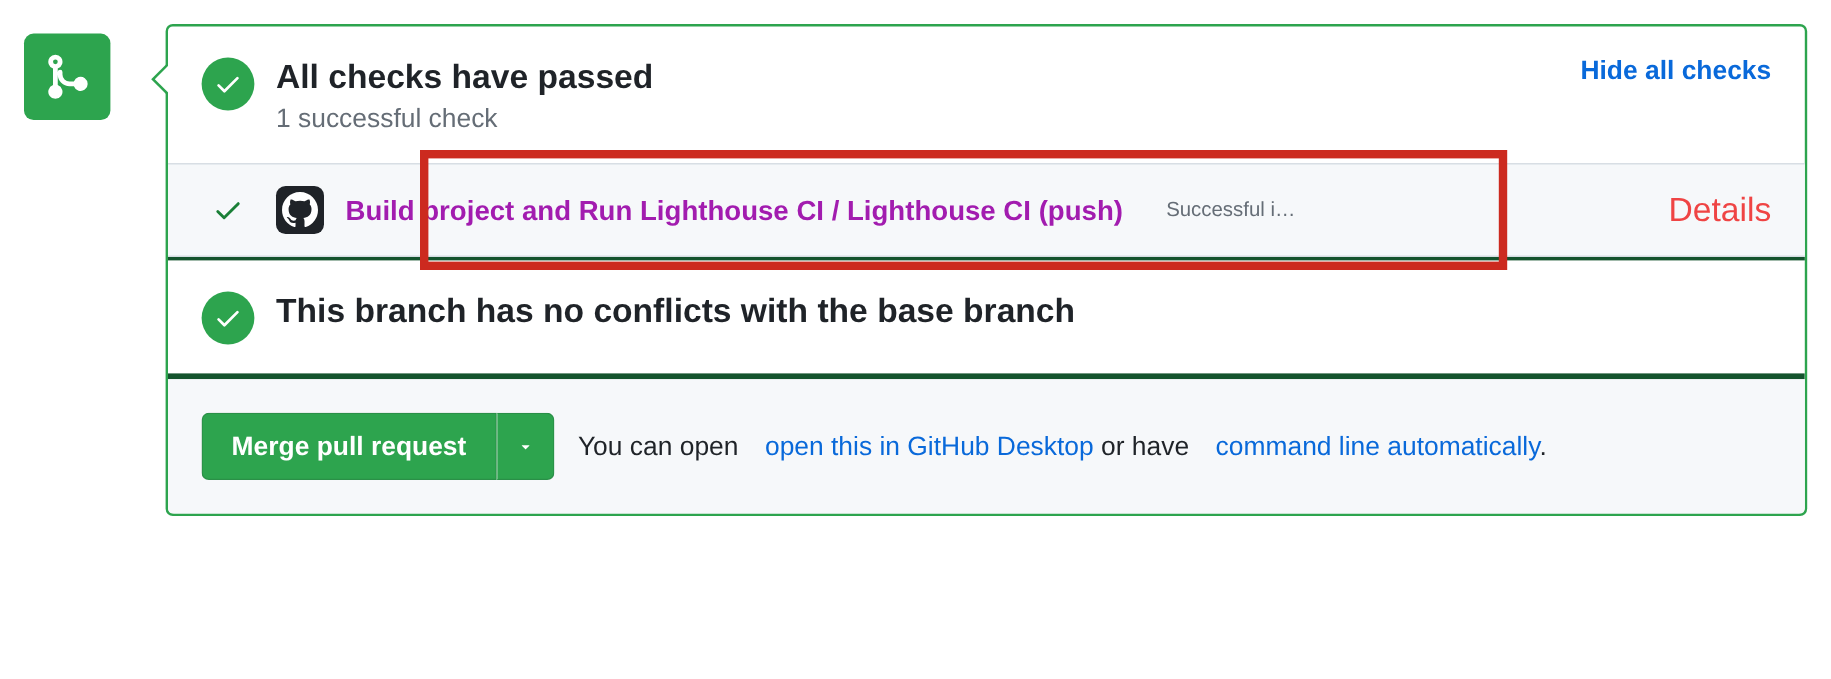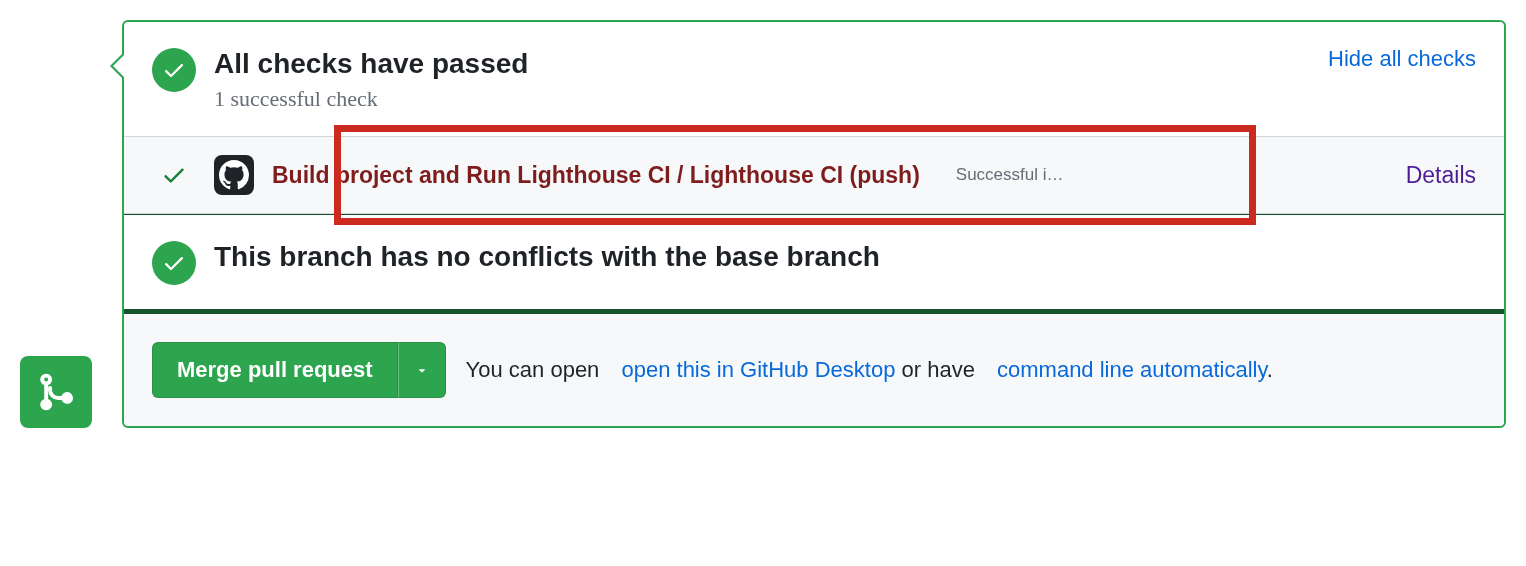--- a/index.html
+++ b/index.html
@@ -6,22 +6,22 @@
   body {
     margin: 0;
     padding: 20px;
     font-family: -apple-system, BlinkMacSystemFont, "Segoe UI", Helvetica, Arial, sans-serif;
     background: #ffffff;
     color: #24292f;
     font-size: 20px;
   }
   .wrapper {
     display: flex;
-    align-items: flex-end;
-    gap: 0;
+    align-items: flex-start;
+    gap: 16px;
     width: 1486px;
   }
   .timeline-badge {
     width: 72px;
     height: 72px;
     background: #2da44e;
     border-radius: 8px;
     display: flex;
     align-items: center;
     justify-content: center;
@@ -57,21 +57,21 @@
     border-bottom: 12px solid transparent;
     border-right: 12px solid #ffffff;
   }
   .section {
     padding: 24px 28px;
     display: flex;
     align-items: flex-start;
     gap: 18px;
   }
   .section-border {
-    border-top: 1px solid #14532d;
+    border-top: 3px solid #14532d;
   }
   .status-circle {
     width: 44px;
     height: 44px;
     border-radius: 50%;
     background: #2da44e;
     display: flex;
     align-items: center;
     justify-content: center;
     flex-shrink: 0;
@@ -81,28 +81,28 @@
   .section-title {
     font-size: 28px;
     font-weight: 700;
     line-height: 1.3;
     color: #1f2328;
   }
   .section-sub {
     font-size: 22px;
     color: #656d76;
     margin-top: 4px;
-    font-family: Liberation Serif, serif;
   }
   .hide-link {
     color: #0969da;
     font-size: 22px;
     cursor: pointer;
     white-space: nowrap;
     text-decoration: none;
+    font-weight: bold;
   }
   .check-row {
     display: flex;
     align-items: center;
     padding: 18px 28px;
     background: #f6f8fa;
     border-top: 1px solid #d0d7de;
     border-bottom: 1px solid #d0d7de;
     gap: 18px;
     position: relative;
@@ -129,32 +129,32 @@
     background: #1f2328;
     border-radius: 8px;
     display: flex;
     align-items: center;
     justify-content: center;
     flex-shrink: 0;
   }
   .check-name {
     font-size: 23px;
     font-weight: 600;
-    color: #7f1d1d;
+    color: #a21caf;
     white-space: nowrap;
   }
   .check-status {
     font-size: 17px;
     color: #656d76;
     margin-left: 18px;
     white-space: nowrap;
   }
   .details-link {
-    color: #4c1d95;
-    font-size: 23px;
+    color: #ef4444;
+    font-size: 28px;
     margin-left: auto;
     cursor: pointer;
     text-decoration: none;
     white-space: nowrap;
   }
   .footer-section {
     padding: 28px;
     border-top: 5px solid #14532d;
     background: #f6f8fa;
     display: flex;

